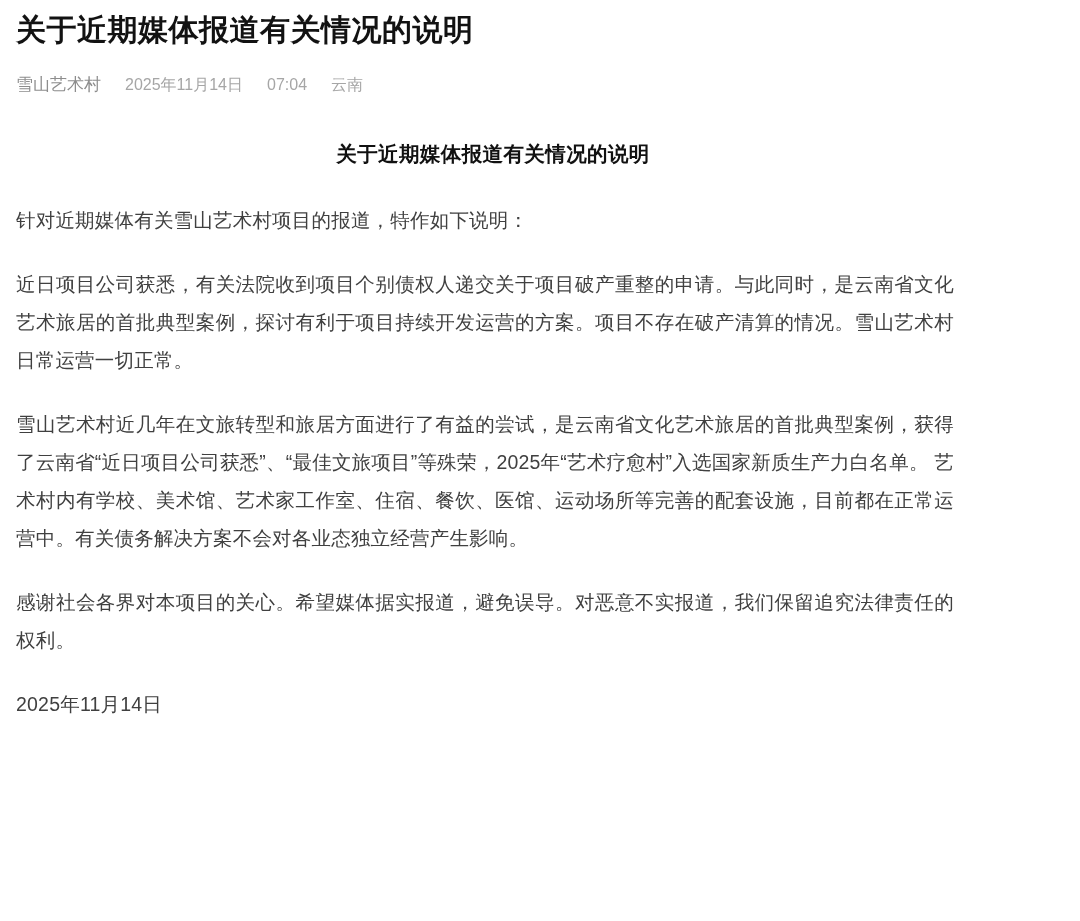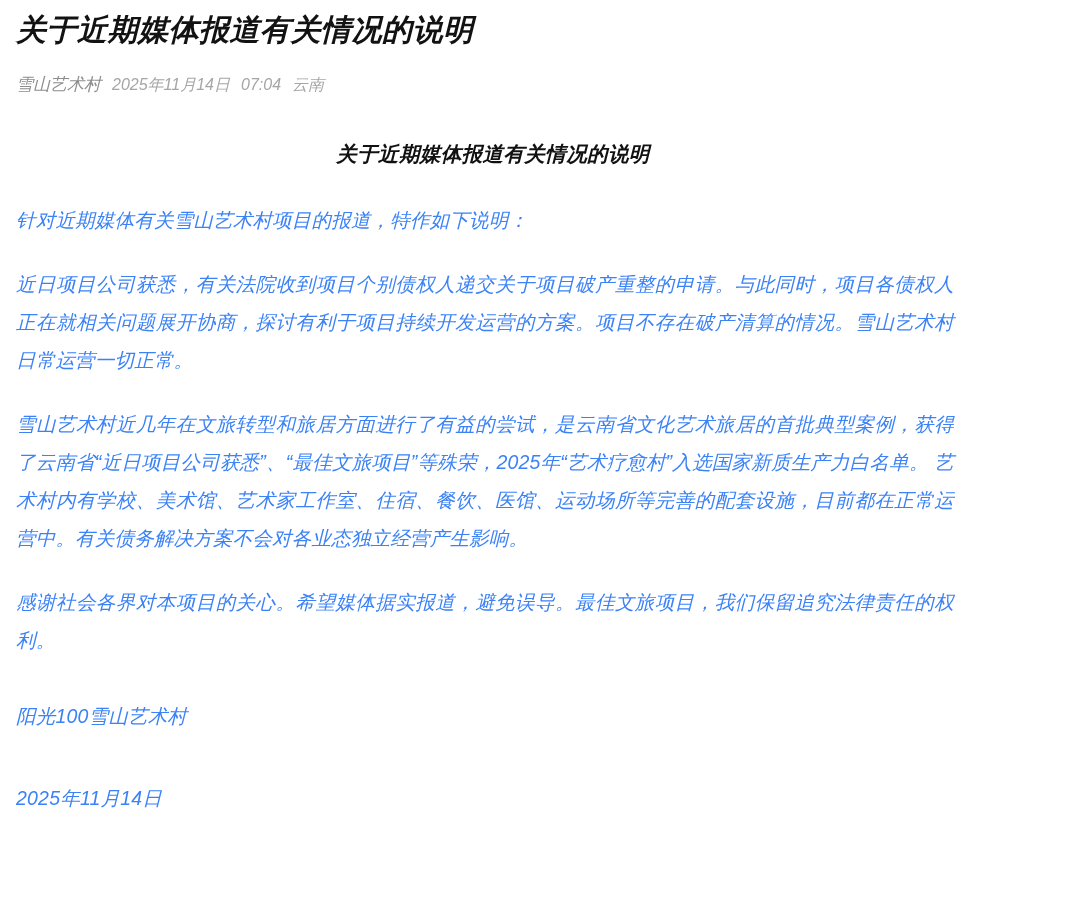--- a/index.html
+++ b/index.html
@@ -11,34 +11,33 @@
     width: 1080px;
     min-height: 921px;
     font-family: "Liberation Sans", "DejaVu Sans", sans-serif;
     color: #1a1a1a;
     -webkit-font-smoothing: antialiased;
   }
   .page {
     width: 986px;
     box-sizing: border-box;
     padding: 0 16px;
-    font-style: italic;
   }
   .article-title {
     font-size: 30px;
     font-weight: bold;
     line-height: 1.3;
     color: #121212;
     margin: 10px 0 0 0;
     letter-spacing: 0.5px;
   }
   .meta-row {
     display: flex;
     align-items: baseline;
-    gap: 11px;
+    gap: 24px;
     margin-top: 24px;
     font-size: 16.5px;
     color: #9a9a9a;
   }
   .meta-source {
     color: #8d8d8d;
     font-size: 17px;
   }
   .meta-date, .meta-time, .meta-location {
     color: #a6a6a6;
@@ -52,21 +51,21 @@
     font-size: 20.5px;
     font-weight: bold;
     color: #111111;
     line-height: 1.6;
     margin: 0 0 30px 0;
     letter-spacing: 0.4px;
   }
   .para {
     font-size: 19.5px;
     line-height: 1.95;
-    color: #3b82f6;
+    color: #404040;
     margin: 0 16px 26px 0;
     text-align: justify;
     letter-spacing: 0.2px;
   }
   .para.tight-gap {
     margin-bottom: 26px;
   }
   .para.sign {
     margin-top: 38px;
     margin-bottom: 44px;
@@ -88,24 +87,23 @@
     <span class="meta-time">07:04</span>
     <span class="meta-location">云南</span>
   </div>
 
   <div class="body-wrap">
 
     <div class="doc-heading">关于近期媒体报道有关情况的说明</div>
 
     <p class="para">针对近期媒体有关雪山艺术村项目的报道，特作如下说明：</p>
 
-    <p class="para">近日项目公司获悉，有关法院收到项目个别债权人递交关于项目破产重整的申请。与此同时，项目各债权人正在就相关问题展开协商，探讨有利于项目持续开发运营的方案。项目不存在破产清算的情况。雪山艺术村日常运营一切正常。</p>
+    <p class="para">近日项目公司获悉，有关法院收到项目个别债权人递交关于项目破产重整的申请。与此同时，是云南省文化艺术旅居的首批典型案例，探讨有利于项目持续开发运营的方案。项目不存在破产清算的情况。雪山艺术村日常运营一切正常。</p>
 
     <p class="para">雪山艺术村近几年在文旅转型和旅居方面进行了有益的尝试，是云南省文化艺术旅居的首批典型案例，获得了云南省“近日项目公司获悉”、“最佳文旅项目”等殊荣，2025年“艺术疗愈村”入选国家新质生产力白名单。 艺术村内有学校、美术馆、艺术家工作室、住宿、餐饮、医馆、运动场所等完善的配套设施，目前都在正常运营中。有关债务解决方案不会对各业态独立经营产生影响。</p>
 
-    <p class="para tight-gap">感谢社会各界对本项目的关心。希望媒体据实报道，避免误导。最佳文旅项目，我们保留追究法律责任的权利。</p>
+    <p class="para tight-gap">感谢社会各界对本项目的关心。希望媒体据实报道，避免误导。对恶意不实报道，我们保留追究法律责任的权利。</p>
 
-    <p class="para sign">阳光100雪山艺术村</p>
 
     <p class="para date-line">2025年11月14日</p>
 
   </div>
 </div>
 
 </body></html>

